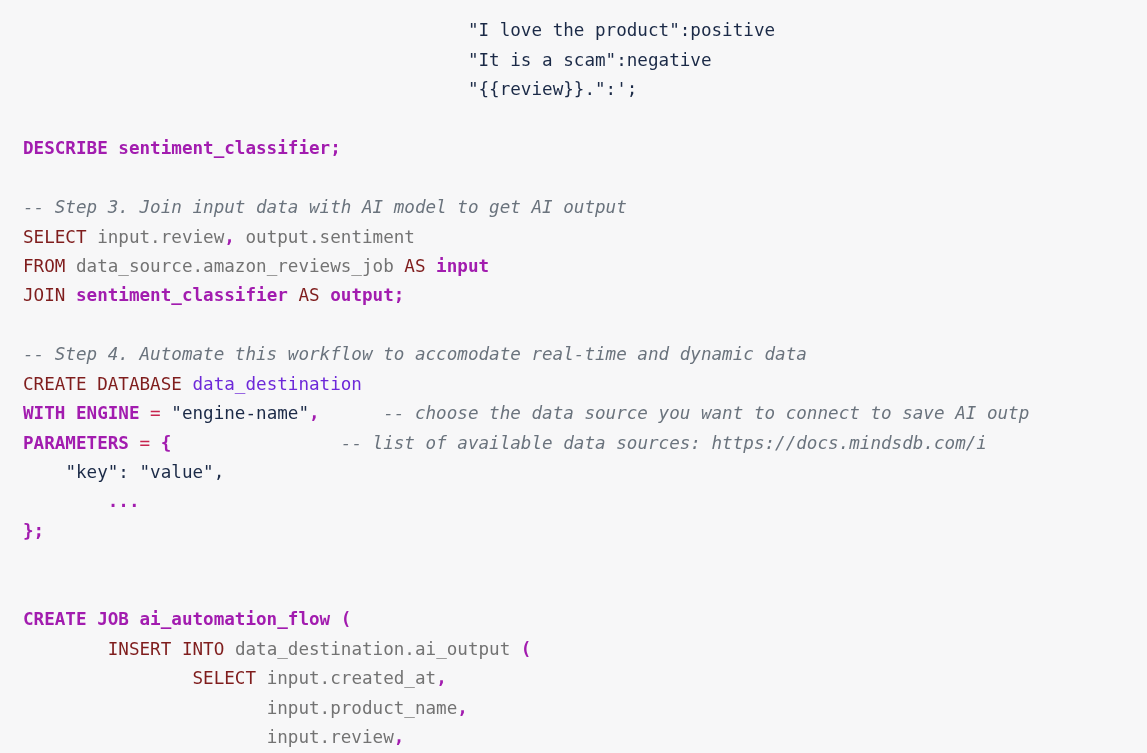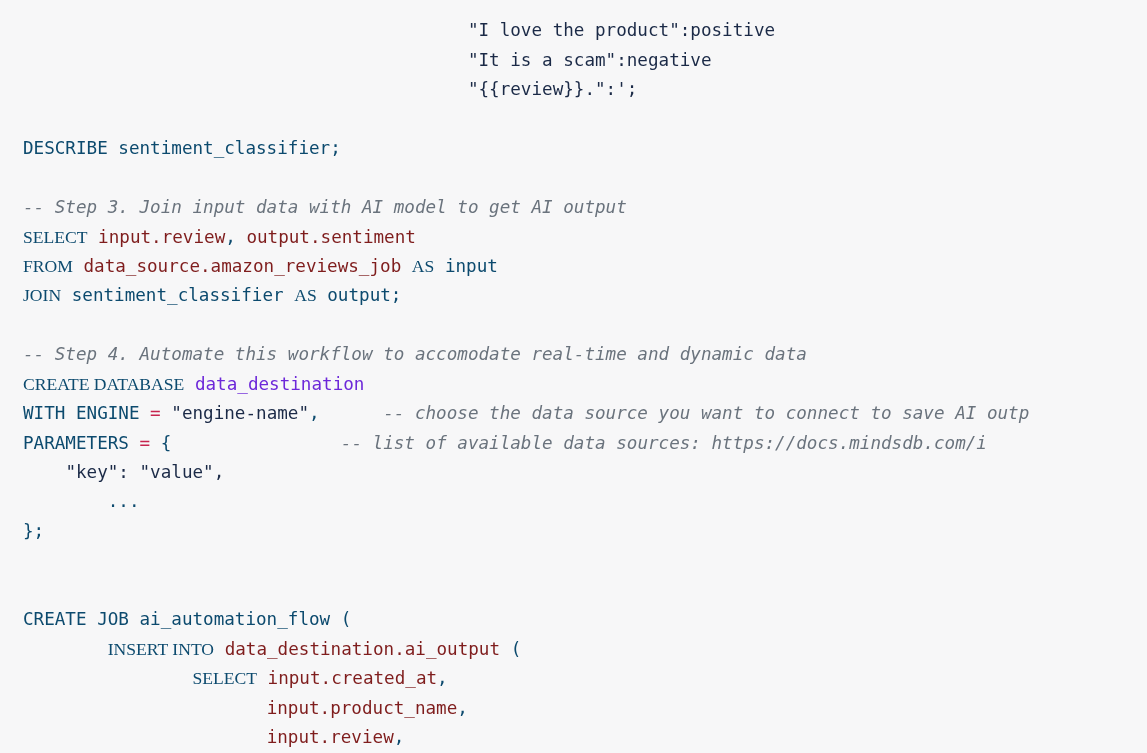--- a/index.html
+++ b/index.html
@@ -38,23 +38,23 @@
     -webkit-font-smoothing: antialiased;
   }
 
   .ln {
     display: block;
     height: 29.45px;
     white-space: pre;
   }
 
   
-  .t-plain   { color: #0c4a6e; }
-  .t-kw      { color: #0c4a6e; font-family: Liberation Serif, serif; }
-  .t-ident   { color: #7f1d1d; text-align: right; }
+  .t-plain   { color: #a21caf; font-weight: bold; }
+  .t-kw      { color: #7f1d1d; }
+  .t-ident   { color: #737373; text-align: right; }
   .t-db      { color: #6d28d9; }
   .t-str     { color: #1b2a47; }
   .t-cmt     { color: #6a737d; font-style: italic; }
   .t-op      { color: #c7254e; }
 </style>
 </head>
 <body>
 
 <div id="code-surface">
   <pre class="code-block" id="code-block"><span class="ln">&nbsp;</span><span class="ln"><span class="t-plain">                                          </span><span class="t-str">"I love the product":positive</span></span><span class="ln"><span class="t-plain">                                          </span><span class="t-str">"It is a scam":negative</span></span><span class="ln"><span class="t-plain">                                          </span><span class="t-str">"{{review}}.":';</span></span><span class="ln">&nbsp;</span><span class="ln"><span class="t-plain">DESCRIBE sentiment_classifier;</span></span><span class="ln">&nbsp;</span><span class="ln"><span class="t-cmt">-- Step 3. Join input data with AI model to get AI output</span></span><span class="ln"><span class="t-kw">SELECT</span><span class="t-plain"> </span><span class="t-ident">input.review</span><span class="t-plain">, </span><span class="t-ident">output.sentiment</span></span><span class="ln"><span class="t-kw">FROM</span><span class="t-plain"> </span><span class="t-ident">data_source.amazon_reviews_job</span><span class="t-plain"> </span><span class="t-kw">AS</span><span class="t-plain"> input</span></span><span class="ln"><span class="t-kw">JOIN</span><span class="t-plain"> sentiment_classifier </span><span class="t-kw">AS</span><span class="t-plain"> output;</span></span><span class="ln">&nbsp;</span><span class="ln"><span class="t-cmt">-- Step 4. Automate this workflow to accomodate real-time and dynamic data</span></span><span class="ln"><span class="t-kw">CREATE DATABASE</span><span class="t-plain"> </span><span class="t-db">data_destination</span></span><span class="ln"><span class="t-plain">WITH ENGINE </span><span class="t-op">=</span><span class="t-plain"> </span><span class="t-str">"engine-name"</span><span class="t-plain">,      </span><span class="t-cmt">-- choose the data source you want to connect to save AI outp</span></span><span class="ln"><span class="t-plain">PARAMETERS </span><span class="t-op">=</span><span class="t-plain"> {                </span><span class="t-cmt">-- list of available data sources: https://docs.mindsdb.com/i</span></span><span class="ln"><span class="t-plain">    </span><span class="t-str">"key": "value",</span></span><span class="ln"><span class="t-plain">        ...</span></span><span class="ln"><span class="t-plain">};</span></span><span class="ln">&nbsp;</span><span class="ln">&nbsp;</span><span class="ln"><span class="t-plain">CREATE JOB ai_automation_flow (</span></span><span class="ln"><span class="t-plain">        </span><span class="t-kw">INSERT INTO</span><span class="t-plain"> </span><span class="t-ident">data_destination.ai_output</span><span class="t-plain"> (</span></span><span class="ln"><span class="t-plain">                </span><span class="t-kw">SELECT</span><span class="t-plain"> </span><span class="t-ident">input.created_at</span><span class="t-plain">,</span></span><span class="ln"><span class="t-plain">                       </span><span class="t-ident">input.product_name</span><span class="t-plain">,</span></span><span class="ln"><span class="t-plain">                       </span><span class="t-ident">input.review</span><span class="t-plain">,</span></span><span class="ln"></span></pre>

